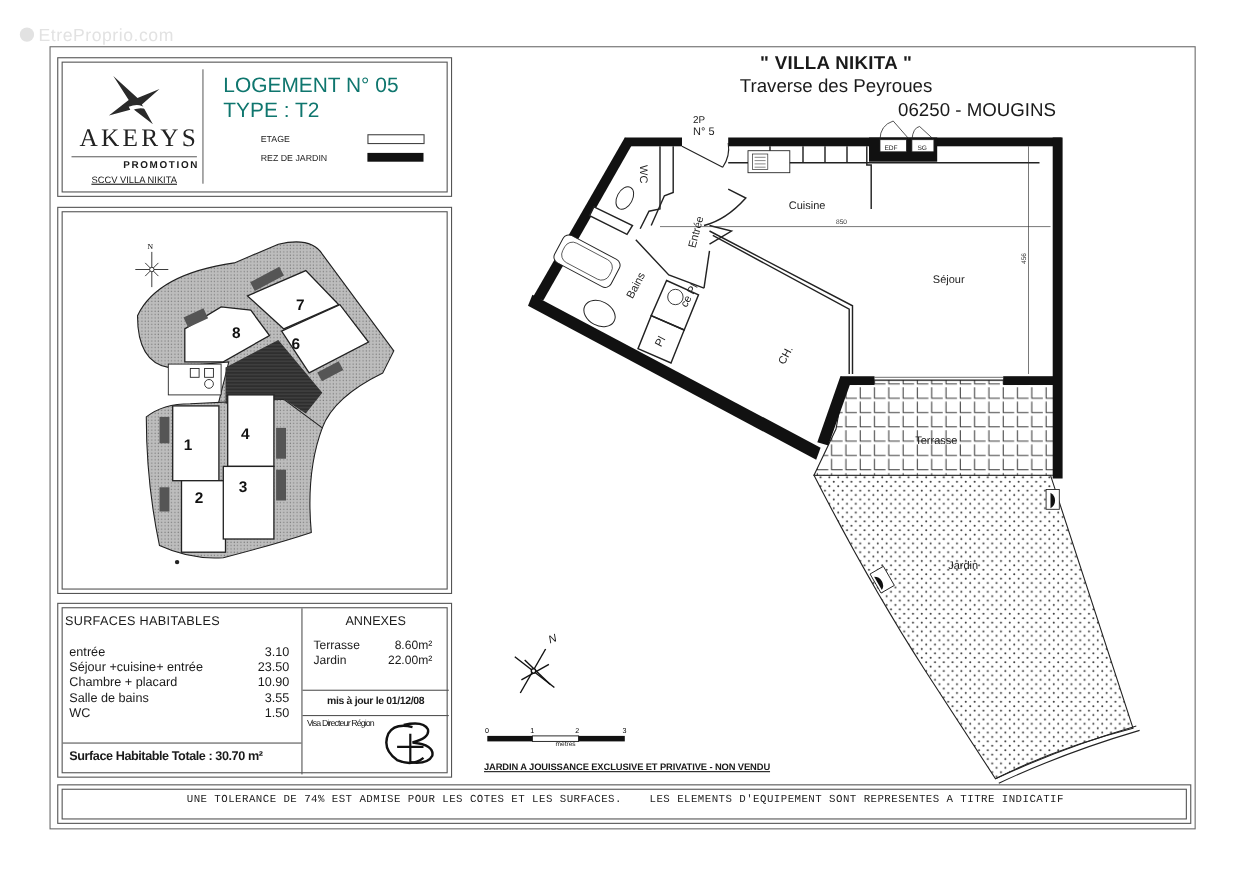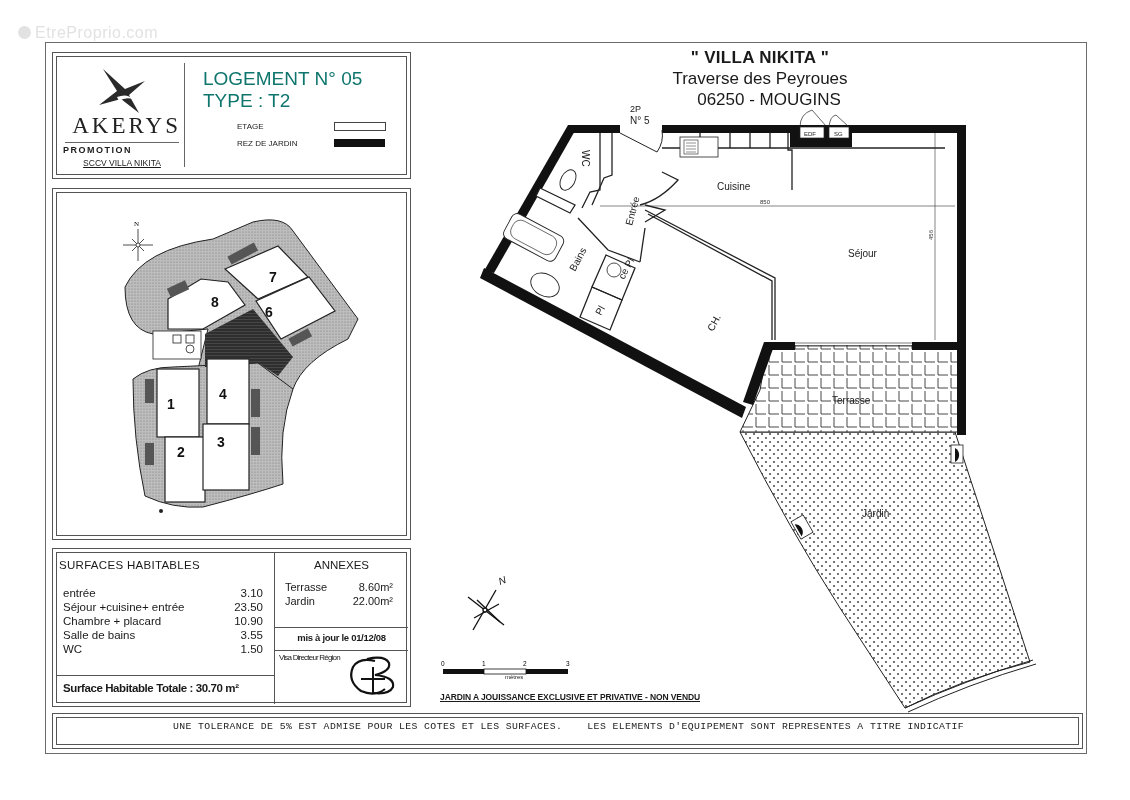--- a/index.html
+++ b/index.html
@@ -10,21 +10,21 @@
   .frame-outer { left:45px; top:42px; width:1042px; height:712px; border:1.5px solid #6b6b6b; box-sizing:border-box; }
   .dbl { border:1.5px solid #555; box-sizing:border-box; }
   .dbl::after { content:""; position:absolute; left:3px; top:3px; right:3px; bottom:3px; border:1px solid #555; pointer-events:none; }
 
   
   .hdr { left:52px; top:52px; width:359px; height:127px; }
   .logo-area { left:10px; top:8px; width:118px; height:108px; }
   .logo-star { left:30px; top:6px; width:60px; height:48px; }
   .logo-name { left:0; top:52px; width:118px; text-align:right; font-family:"Liberation Serif", serif; font-size:23px; letter-spacing:3px; color:#222; }
   .logo-rule { left:2px; top:81px; width:114px; height:1px; background:#666; }
-  .logo-promo { left:0; top:84px; width:118px; text-align:left; font-size:9px; font-weight:bold; letter-spacing:1.5px; }
+  .logo-promo { left:0; top:84px; width:118px; text-align:right; font-size:9px; font-weight:bold; letter-spacing:1.5px; }
   .logo-sccv { left:0; top:97px; width:118px; text-align:center; font-size:8.5px;text-decoration:underline; }
   .hdr-vrule { left:131px; top:10px; width:1px; height:104px; background:#666; }
   .hdr-title { left:150px; top:15px; font-size:19px; color:#0f766e; line-height:22px; }
   .hdr-legend-label { font-size:8px; color:#222;padding-left:31px; }
   .legend-etage-swatch { left:281px; top:69px; width:50px; height:7px; border:1px solid #444; background:#fff; }
   .legend-rez-swatch { left:281px; top:86px; width:51px; height:8px; background:#111; }
 
   
   .site { left:52px; top:188px; width:359px; height:352px; }
 
@@ -204,27 +204,27 @@
   <div class="abs ann-visa">Visa Directeur Région</div>
   <svg class="abs" style="left:292px; top:104px;" width="56" height="46" viewBox="0 0 56 46">
     <path d="M30 8 Q14 4 8 14 Q2 28 16 38 Q30 44 40 36" fill="none" stroke="#111" stroke-width="2.2"></path>
     <path d="M22 6 Q40 2 44 10 Q46 18 30 22 Q50 24 48 34 Q44 42 28 40" fill="none" stroke="#111" stroke-width="2.2"></path>
     <path d="M28 14 L28 40" stroke="#111" stroke-width="2"></path>
     <path d="M16 26 L40 26" stroke="#111" stroke-width="2"></path>
   </svg>
 </div>
 
 <div class="abs dbl disc">
-  <div class="abs disc-text"><div>UNE TOLERANCE DE 5% EST ADMISE POUR LES COTES ET LES SURFACES.    LES ELEMENTS D'EQUIPEMENT SONT REPRESENTES A TITRE INDICATIF</div></div>
+  <div class="abs disc-text"><div>UNE TOLERANCE DE 74% EST ADMISE POUR LES COTES ET LES SURFACES.    LES ELEMENTS D'EQUIPEMENT SONT REPRESENTES A TITRE INDICATIF</div></div>
 </div>
 
 <div class="abs proj">
   <div class="proj-name">" VILLA NIKITA "</div>
   <div class="proj-line">Traverse des Peyroues</div>
-  <div class="proj-line" style="padding-left:18px;">06250 - MOUGINS</div>
+  <div class="proj-line" style="padding-left:18px;text-align:right;">06250 - MOUGINS</div>
 </div>
 <div class="abs unit-tag">
   <div style="font-size:9px;">2P</div>
   <div>N° 5</div>
 </div>
 
 <svg class="abs plan-svg" viewBox="0 0 1130 800">
   <defs>
     <pattern id="tiles" width="13" height="13" patternUnits="userSpaceOnUse">
       <rect width="13" height="13" fill="#fff"></rect>

